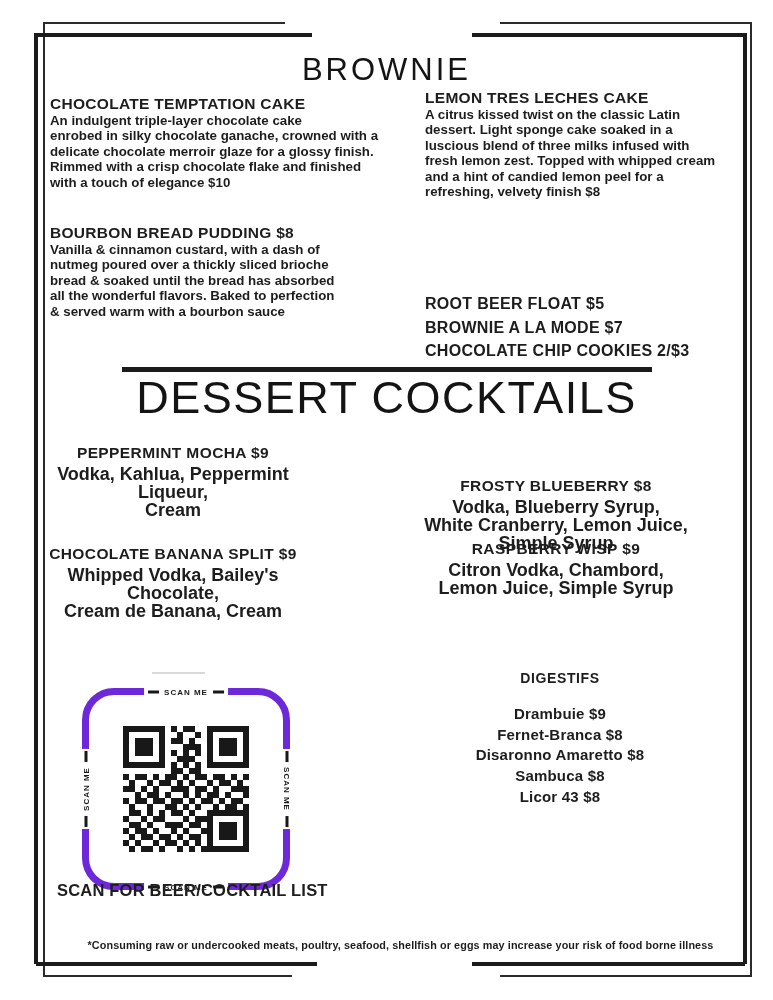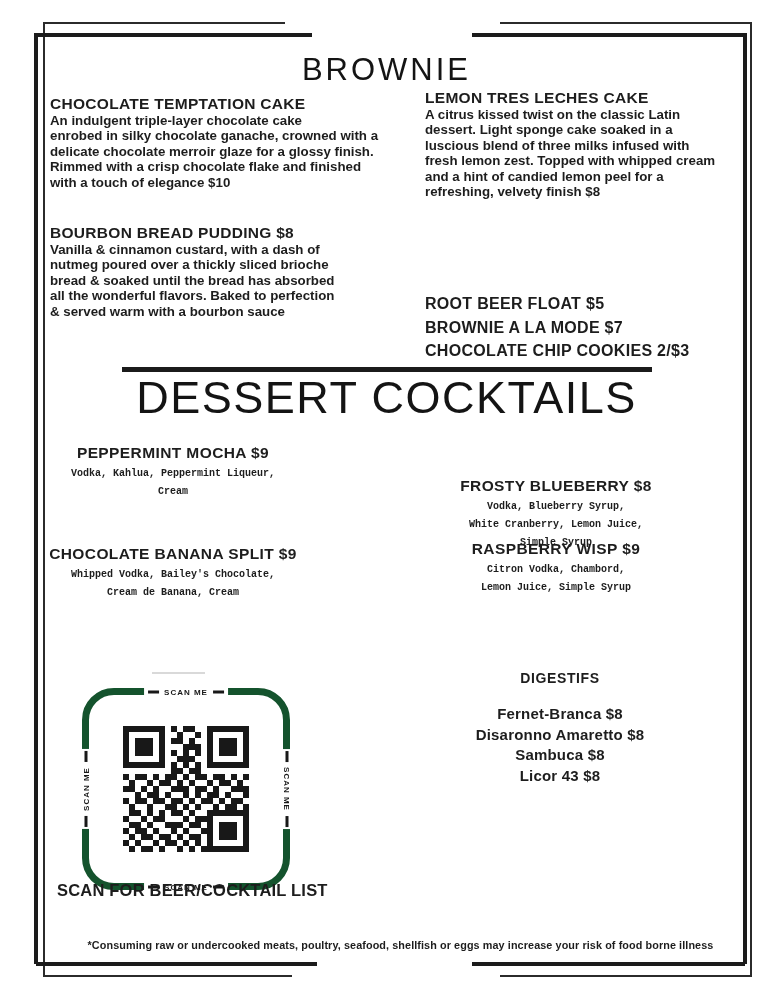--- a/index.html
+++ b/index.html
@@ -28,34 +28,34 @@
   .i-ctc{left:50px;top:95px;width:388px;}
   .i-bbp{left:50px;top:224px;width:388px;}
   .i-ltl{left:425px;top:89px;width:342px;}
   .i-vbc{left:427px;top:209px;width:342px;}
 
   .quick-items{position:absolute;left:425px;top:292px;}
   .quick-item{font-size:16px;font-weight:bold;letter-spacing:.3px;line-height:23.5px;}
 
   .cocktail{position:absolute;width:300px;text-align:center;}
   .cocktail .name{font-size:15.5px;font-weight:bold;letter-spacing:.4px;}
-  .cocktail .ing{font-size:10px;font-weight:bold;line-height:18.2px;white-space:pre-line;margin-top:3px;font-family:Liberation Mono, monospace;}
+  .cocktail .ing{font-size:18px;font-weight:bold;line-height:18.2px;white-space:pre-line;margin-top:3px;}
   .c-pm{left:23px;top:444px;}
   .c-fb{left:406px;top:444px;margin-top:33px;}
   .c-cbs{left:23px;top:545px;}
   .c-rw{left:406px;top:540px;}
 
   .digestifs{position:absolute;left:410px;top:670px;width:300px;text-align:center;}
   .digestifs .d-title{font-size:14px;font-weight:bold;letter-spacing:.6px;}
   .digestifs .d-list{margin-top:18px;font-size:15px;font-weight:bold;line-height:20.7px;letter-spacing:.2px;}
 
   
   .qr-frame{
     position:absolute;left:82px;top:688px;width:194px;height:188px;
-    border:7px solid #14532d;border-radius:32px;
+    border:7px solid #6d28d9;border-radius:32px;
   }
   .qr-grid{
     position:absolute;left:50%;top:50%;transform:translate(-50%,-50%);
     display:grid;grid-template-columns:repeat(21,6px);grid-auto-rows:6px;
   }
   .qr-grid .on{background:#181818;}
   .scanme{
     position:absolute;background:#ffffff;color:#181818;
     display:flex;align-items:center;gap:5px;
     font-size:8px;font-weight:bold;letter-spacing:1px;
@@ -161,20 +161,21 @@
 
   <div class="cocktail c-rw">
     <div class="name">RASPBERRY WISP $9</div>
     <div class="ing">Citron Vodka, Chambord,
 Lemon Juice, Simple Syrup</div>
   </div>
 
   <div class="digestifs">
     <div class="d-title">DIGESTIFS</div>
     <div class="d-list">
+      <div>Drambuie $9</div>
       <div>Fernet-Branca $8</div>
       <div>Disaronno Amaretto $8</div>
       <div>Sambuca $8</div>
       <div>Licor 43 $8</div>
     </div>
   </div>
 
   <div class="qr-frame">
     <div class="qr-grid">
         <div class="on"></div>

